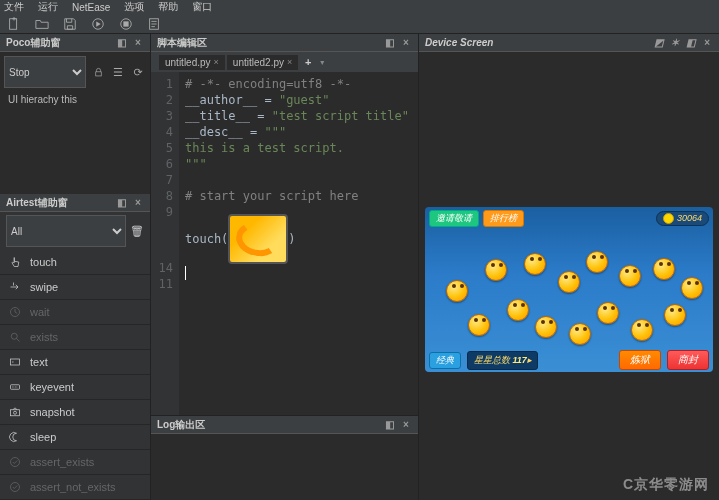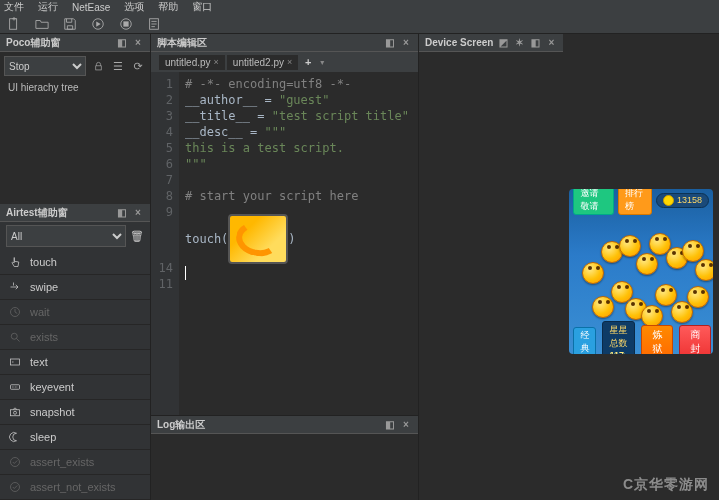--- a/index.html
+++ b/index.html
@@ -9,28 +9,28 @@
 .toolbar { height: 20px; background: #3c3f41; border-bottom: 1px solid #222; display: flex; align-items: center; padding: 0 6px; gap: 12px; }
 .toolbar .icon { width: 16px; height: 16px; display: flex; align-items: center; justify-content: center; color: #aaa; cursor: pointer; }
 .toolbar .icon svg { width: 14px; height: 14px; }
 .main { display: flex; height: 466px; }
 .left-col { width: 150px; display: flex; flex-direction: column; }
 .panel-header { height: 18px; background: #3c3f41; border-bottom: 1px solid #555; display: flex; align-items: center; padding: 0 6px; font-size: 10px; font-weight: bold; }
 .panel-header .spacer { flex: 1; }
 .panel-header .pctl { width: 12px; height: 12px; margin-left: 4px; display: flex; align-items: center; justify-content: center; cursor: pointer; color: #999; }
 .poco-body { flex: 0 0 auto; background: #2b2b2b; padding: 4px; }
 .poco-body .row { display: flex; align-items: center; gap: 4px; margin-bottom: 4px; }
-.poco-body select { flex: 1; background: #3c3f41; border: 1px solid #555; color: #ccc; font-size: 10px; height: 20px; }
+.poco-body select { flex: 1; background: #3c3f41; border: 1px solid #555; color: #ccc; font-size: 10px; height: 32px; }
 .poco-body .mini-icon { width: 16px; height: 16px; display: flex; align-items: center; justify-content: center; color: #aaa; cursor: pointer; }
 .hierarchy { font-size: 10px; padding: 2px 4px; margin-top: 2px; color: #bbb; }
 .poco-fill { flex: 1; background: #2b2b2b; }
 .airtest-panel { display: flex; flex-direction: column; flex: 1; }
 .airtest-body { flex: 1; overflow: auto; background: #313335; }
 .airtest-body .row.sel { display: flex; align-items: center; gap: 4px; padding: 3px 6px; }
-.airtest-body select { flex: 1; background: #3c3f41; border: 1px solid #555; color: #ccc; font-size: 10px; height: 22px; }
+.airtest-body select { flex: 1; background: #3c3f41; border: 1px solid #555; color: #ccc; font-size: 10px; height: 32px; }
 .aitem { display: flex; align-items: center; gap: 8px; padding: 5px 8px; border-bottom: 1px solid #262626; cursor: pointer; font-size: 11px; }
 .aitem.dim { color: #666; }
 .aitem .aicon { width: 14px; height: 14px; display: flex; align-items: center; justify-content: center; }
 .aitem .aicon svg { width: 12px; height: 12px; }
 .center-col { flex: 1; display: flex; flex-direction: column; border-left: 1px solid #222; border-right: 1px solid #222; justify-content: flex-end; }
 .tabs { height: 20px; background: #3c3f41; display: flex; align-items: center; padding: 0 8px; gap: 2px; }
 .tab { padding: 2px 6px; background: #2b2b2b; color: #bbb; font-size: 10px; display: flex; align-items: center; gap: 3px; cursor: pointer; }
 .tab .close { font-size: 9px; color: #888; }
 .tab-add { width: 16px; height: 16px; display: flex; align-items: center; justify-content: center; color: #ccc; cursor: pointer; font-weight: bold; }
 .tab-down { font-size: 8px; color: #888; margin-left: 2px; cursor: pointer; }
@@ -38,21 +38,21 @@
 .gutter { width: 28px; background: #313335; color: #606366; text-align: right; padding: 4px 6px 4px 2px; user-select: none; }
 .code { flex: 1; padding: 4px 6px; position: relative; }
 .code .cmt { color: #808080; }
 .code .str { color: #6a8759; }
 .code .id { color: #a9b7c6; }
 .thumb { display: inline-block; width: 60px; height: 50px; background: linear-gradient(135deg,#ffb800 30%,#ffdc5c 70%); border: 2px solid #555; border-radius: 4px; vertical-align: middle; position: relative; overflow: hidden; }
 .thumb::after { content:''; position:absolute; inset:6px; border:6px solid #ff9500; border-top-color:transparent; border-right-color:transparent; border-radius:50%; transform:rotate(10deg); }
 .cursor { display: inline-block; width: 1px; height: 14px; background: #fff; vertical-align: middle; }
 .log-panel { height: 85px; background: #2b2b2b; border-top: 1px solid #222; display: flex; flex-direction: column; }
 .log-body { flex: 1; background: #2b2b2b; }
-.right-col { width: 300px; display: flex; flex-direction: row; background: #2b2b2b; }
+.right-col { width: 300px; display: flex; flex-direction: column; background: #2b2b2b; font-style: italic; }
 .device-body { flex: 1; padding: 4px; background: #2b2b2b; position: relative; }
 .game-screen { position: absolute; left: 6px; right: 6px; top: 155px; height: 165px; background: linear-gradient(180deg,#1a5fa0 0%,#2b7bc9 40%,#3a8fd4 100%); border-radius: 4px; overflow: hidden; }
 .game-hud { position:absolute; top:3px; left:4px; right:4px; height:16px; display:flex; align-items:center; gap:4px; }
 .hud-btn { background:#1ec780; border:1px solid #0a8; border-radius:3px; padding:1px 6px; font-size:9px; color:#fff; }
 .hud-btn.orange { background:#ff9a1a; border-color:#d67800; }
 .hud-coin { margin-left:auto; background:#1a4a7a; border:1px solid #0c3355; border-radius:8px; padding:1px 6px; font-size:9px; color:#ffd966; display:flex; align-items:center; gap:3px; }
 .hud-coin::before { content:''; width:9px; height:9px; background:#ffd700; border-radius:50%; border:1px solid #c9a000; }
 .game-map { position:absolute; inset:22px 4px 22px 4px; }
 .level-node { position:absolute; width:22px; height:22px; background:radial-gradient(circle at 35% 30%,#ffe985 0%,#ffc107 55%,#ff9500 100%); border-radius:50%; border:1px solid #c06800; box-shadow:0 1px 2px rgba(0,0,0,.4); }
 .level-node::after { content:''; position:absolute; top:3px; left:5px; width:4px; height:4px; background:#5a3200; border-radius:50%; box-shadow:8px 0 #5a3200; }
@@ -124,21 +124,21 @@
         <select><option>Stop</option></select>
         <span class="mini-icon">
             <svg viewBox="0 0 16 16" width="11" height="11">
               <rect x="4" y="7" width="8" height="6" fill="none" stroke="currentColor"></rect>
               <path d="M5 7V5a3 3 0 016 0v2" fill="none" stroke="currentColor"></path>
             </svg>
           </span>
         <span class="mini-icon">☰</span>
         <span class="mini-icon">⟳</span>
       </div>
-      <div class="hierarchy">UI hierachy tree</div>
+      <div class="hierarchy">UI hierachy this</div>
     </div>
     <div class="poco-fill"></div>
 
     <div class="airtest-panel">
       <div class="panel-header">
         <span>Airtest辅助窗</span>
         <span class="spacer"></span>
         <span class="pctl">◧</span>
         <span class="pctl">×</span>
       </div>
@@ -308,21 +308,21 @@
       <span class="pctl">◩</span>
       <span class="pctl">✶</span>
       <span class="pctl">◧</span>
       <span class="pctl">×</span>
     </div>
     <div class="device-body">
       <div class="game-screen">
         <div class="game-hud">
           <span class="hud-btn">邀请敬请</span>
           <span class="hud-btn orange">排行榜</span>
-          <span class="hud-coin">13158</span>
+          <span class="hud-coin">30064</span>
         </div>
         <div class="game-map">
           <div class="level-node" style="left:6%;top:42%"></div>
           <div class="level-node" style="left:14%;top:70%"></div>
           <div class="level-node" style="left:20%;top:25%"></div>
           <div class="level-node" style="left:28%;top:58%"></div>
           <div class="level-node" style="left:34%;top:20%"></div>
           <div class="level-node" style="left:38%;top:72%"></div>
           <div class="level-node" style="left:46%;top:35%"></div>
           <div class="level-node" style="left:50%;top:78%"></div>

